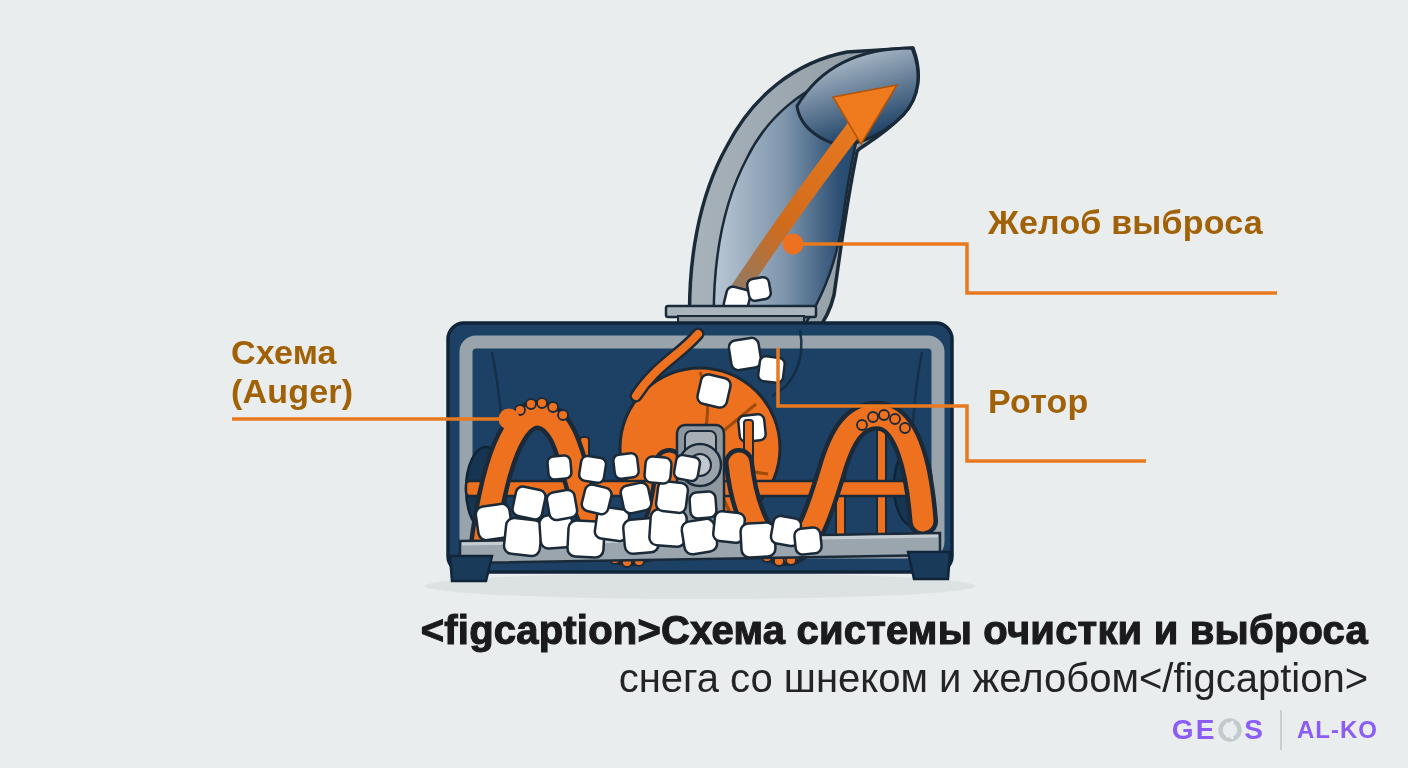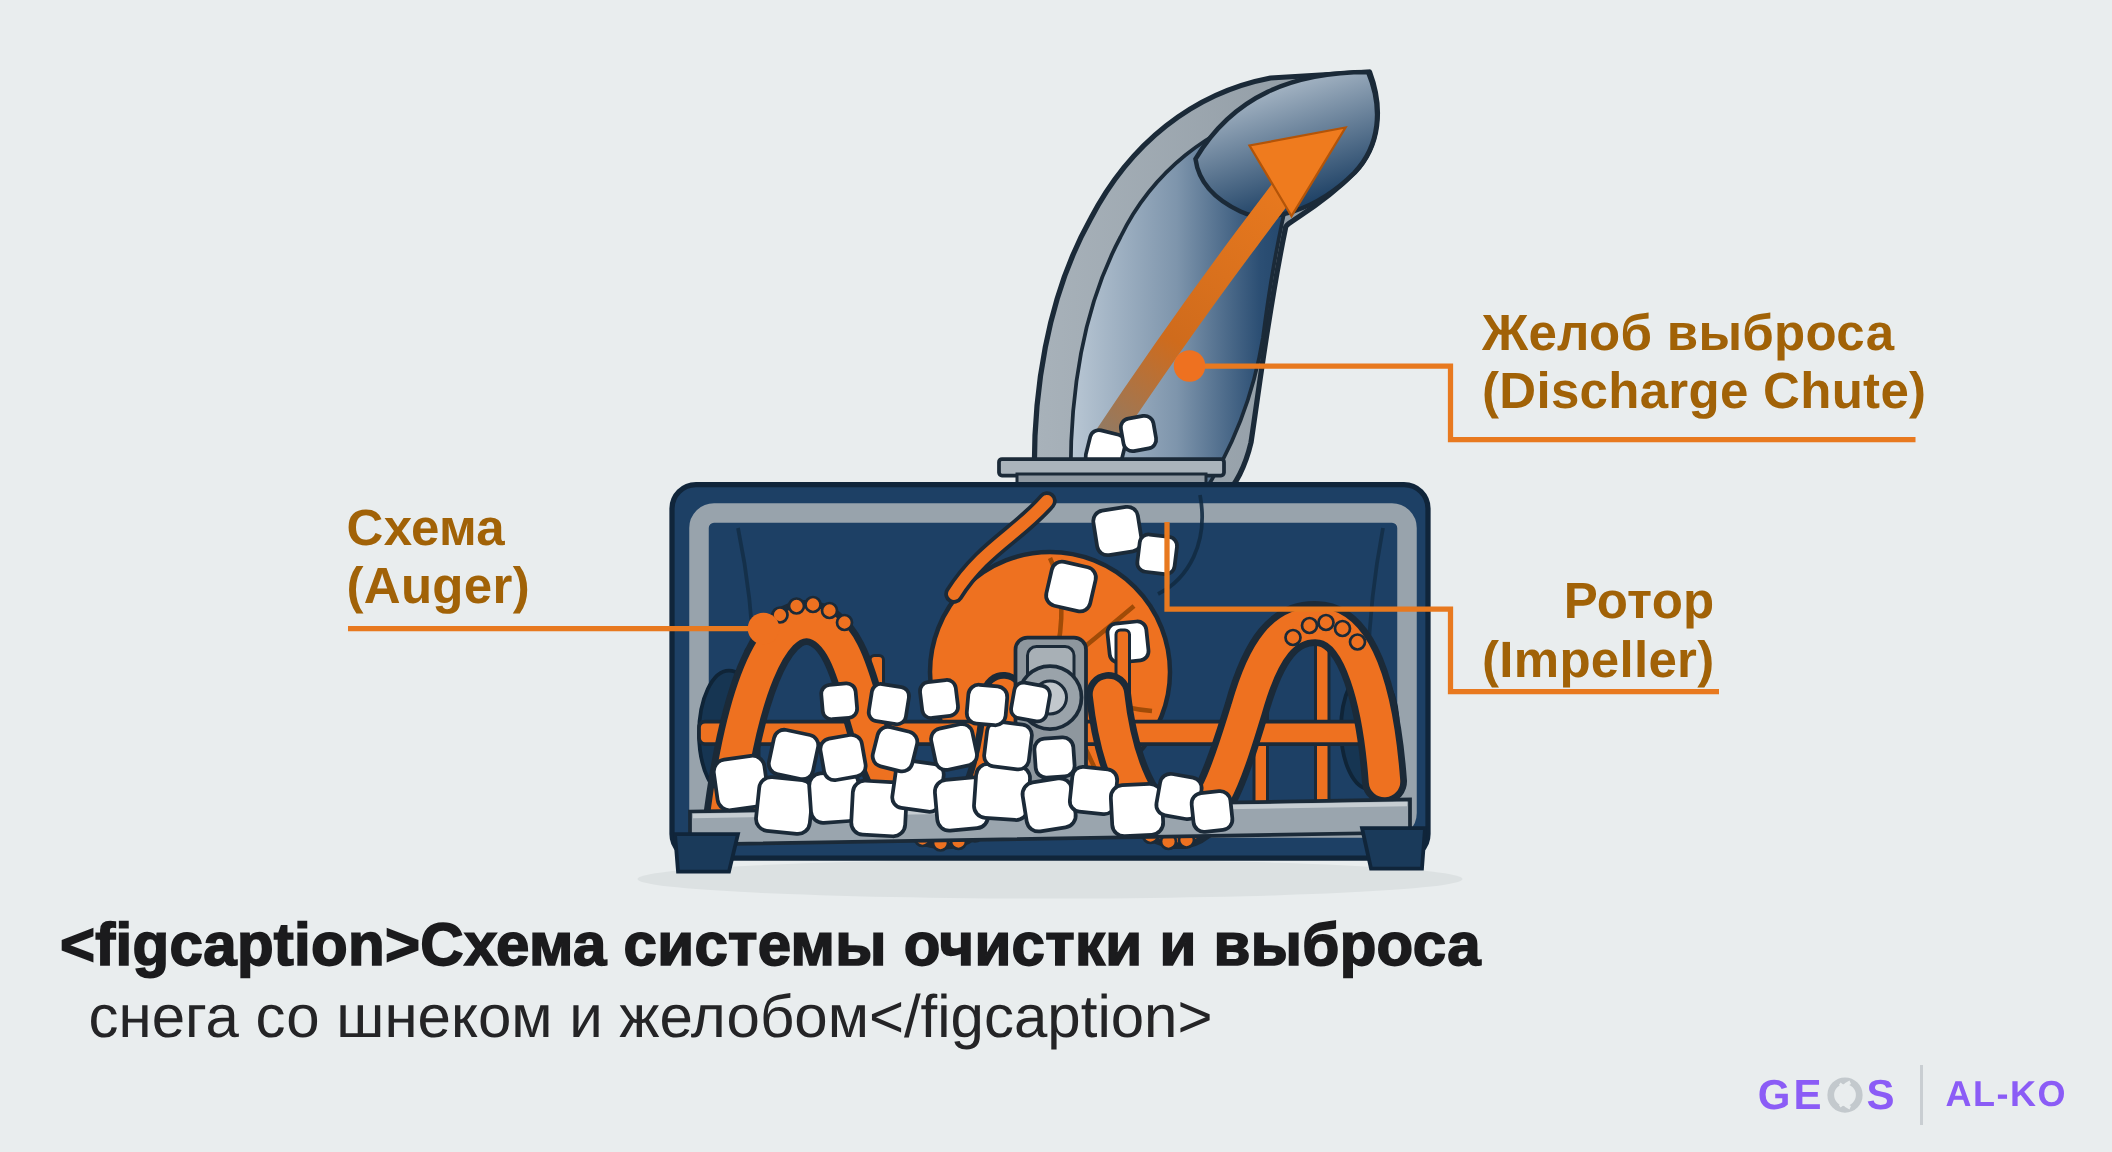--- a/index.html
+++ b/index.html
@@ -16,23 +16,22 @@
     color:#a16207;
     font-weight:700;
     font-size:34px;
     line-height:39px;
     letter-spacing:0.2px;
     white-space:nowrap;
   }
   .caption{
     position:absolute;
     left:0;top:606px;width:1368px;
-    text-align:left;
+    text-align:right;
     color:#1b1b1d;
-    margin-left:40px;
   }
   .caption .cap1{
     font-size:40px;
     font-weight:700;
     -webkit-text-stroke:1.1px #1b1b1d;
     letter-spacing:0.2px;
     line-height:48px;
   }
   .caption .cap2{
     font-size:40px;
@@ -218,31 +217,29 @@
       <line x1="232" y1="419" x2="499" y2="419"></line>
       <circle cx="509" cy="419" r="10.5" fill="#ee7120" stroke="none"></circle>
       <path d="M 802,244 L 967,244 L 967,293 L 1277,293"></path>
       <circle cx="793" cy="244" r="10.5" fill="#ee7120" stroke="none"></circle>
       <path d="M 778,348 L 778,406 L 967,406 L 967,461 L 1146,461"></path>
     </g>
   </svg>
 
   <div class="lbl" style="left:988px;top:203px;">
     <div>Желоб выброса</div>
-    <div>(Discharge Chute)</div>
   </div>
 
   <div class="lbl" style="left:231px;top:333px;">
     <div>Схема</div>
     <div>(Auger)</div>
   </div>
 
   <div class="lbl" style="left:988px;top:382px;text-align:right;">
     <div>Ротор</div>
-    <div>(Impeller)</div>
   </div>
 
   <div class="caption">
     <div class="cap1">&lt;figcaption&gt;Схема системы очистки и выброса</div>
     <div class="cap2">снега со шнеком и желобом&lt;/figcaption&gt;</div>
   </div>
 
   <div class="brandbar">
     <div class="brand-geos">
       <span>GE</span>

